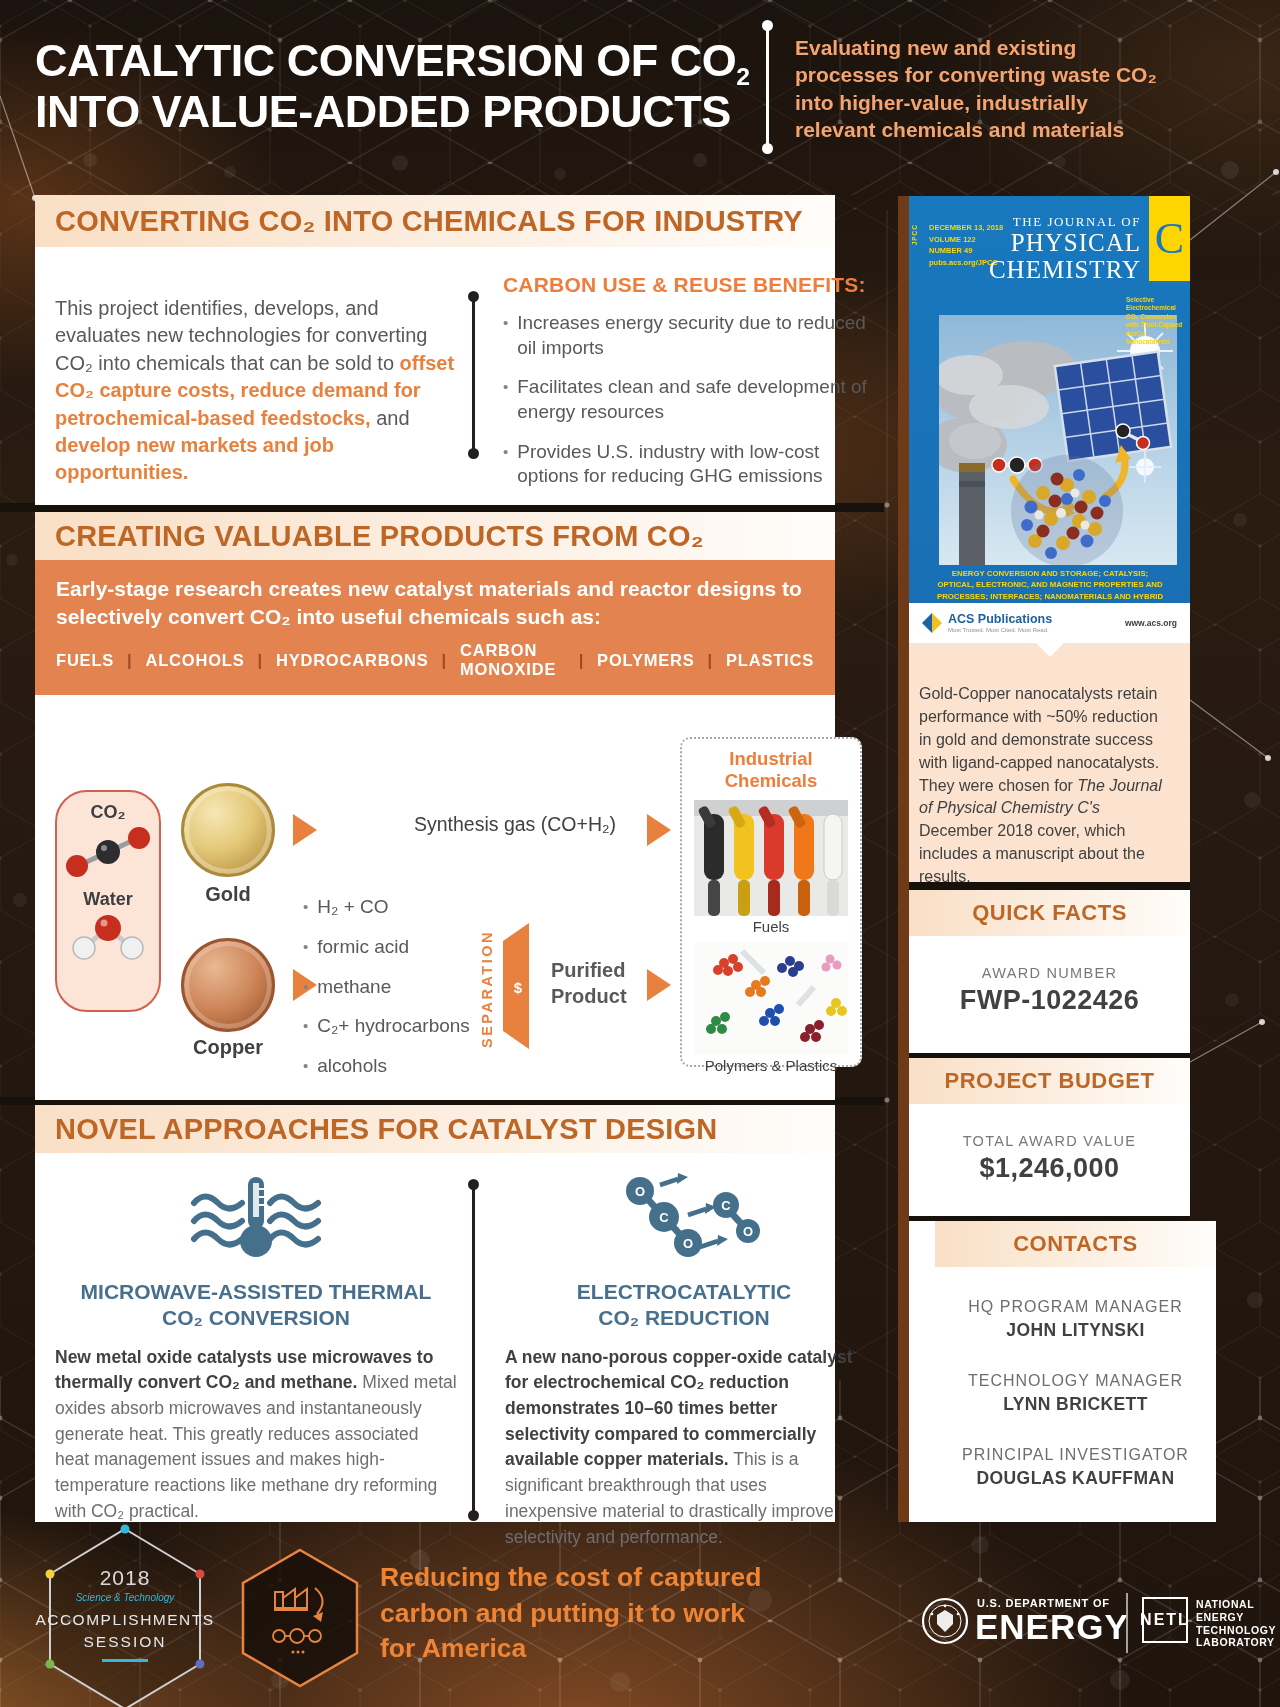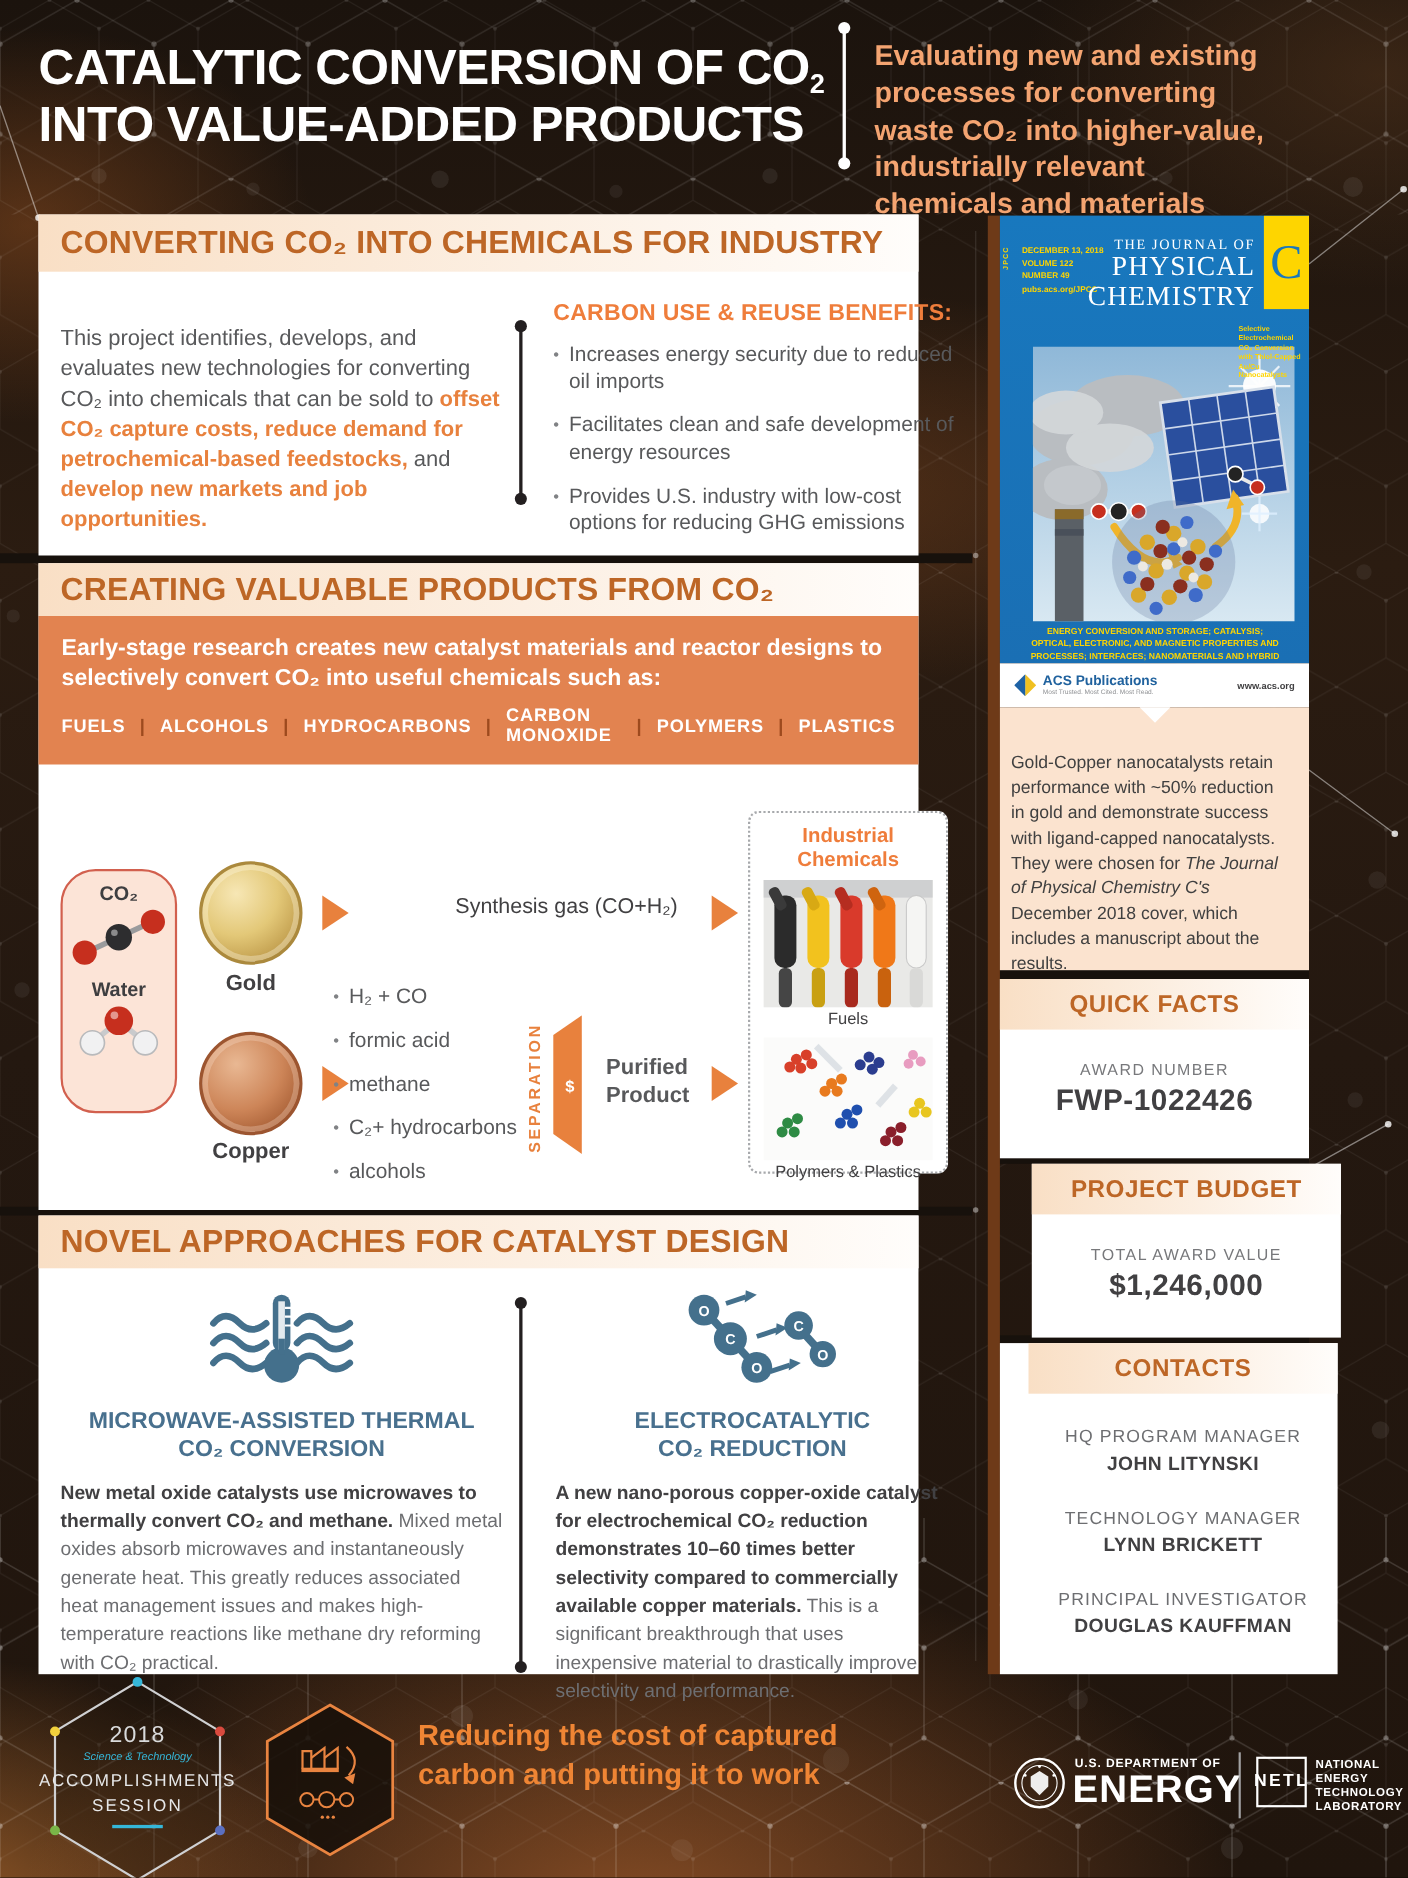--- a/index.html
+++ b/index.html
@@ -15,21 +15,21 @@
       linear-gradient(180deg,#1b130d 0%,#2b1c11 30%,#241810 56%,#20150d 100%);
   }
   .abs{position:absolute;}
   svg{display:block;}
   
   .title{left:35px;top:38px;color:#fff;font-size:45px;font-weight:700;line-height:1.02;letter-spacing:-.5px;}
   .title .subnum{font-size:.55em;vertical-align:-.35em;font-weight:700;}
   .hdr-div{left:766px;top:26px;width:3px;height:122px;background:#fff;border-radius:2px;}
   .hdr-div::before,.hdr-div::after{content:"";position:absolute;left:-4px;width:11px;height:11px;border-radius:50%;background:#fff;}
   .hdr-div::before{top:-6px;} .hdr-div::after{bottom:-6px;}
-  .subtitle{left:795px;top:34px;width:362px;color:#f4a471;font-size:26px;font-weight:700;line-height:1.3;}
+  .subtitle{left:795px;top:34px;width:362px;color:#f4a471;font-size:21px;font-weight:700;line-height:1.3;}
   
   .panel{background:#fff;position:absolute;left:35px;width:800px;}
   .p1{top:195px;height:310px;} .p2{top:512px;height:588px;} .p3{top:1105px;height:417px;}
   .panel-head{height:52px;background:linear-gradient(90deg,#f9dfc5 0%,#fcefe2 55%,#fffdfb 100%);
     display:flex;align-items:center;padding-left:20px;}
   .panel-head h2{margin:0;font-size:29px;font-weight:700;color:#bd6626;letter-spacing:.2px;}
   .p2 .panel-head,.p3 .panel-head{height:48px;}
   
   .p1-left{left:20px;top:80px;width:404px;font-size:20px;line-height:1.37;color:#58595b;}
   .p1-left .hl{color:#e8813d;font-weight:700;}
@@ -94,21 +94,21 @@
   .acs .nm{font-size:12.5px;font-weight:700;color:#20629e;line-height:1;}
   .acs .tg{font-size:6px;color:#909295;margin-top:2px;}
   .acs .url{margin-left:auto;font-size:8.5px;font-weight:700;color:#414042;}
   .note{top:643px;height:239px;background:#fbe3cf;}
   .note::before{content:"";position:absolute;left:50%;top:0;margin-left:-14px;
     border-left:14px solid transparent;border-right:14px solid transparent;border-top:14px solid #ffffff;}
   .note p{margin:0;padding:40px 17px 0 10px;font-size:16px;line-height:1.43;color:#404040;}
   .facts{background:#fff;}
   .facts-head{height:46px;background:linear-gradient(90deg,#f9dfc5 0%,#fcefe2 55%,#fffdfb 100%);
     display:flex;align-items:center;justify-content:center;font-size:22px;font-weight:700;color:#bd6626;letter-spacing:.5px;}
-  .qf{top:890px;height:163px;} .pb{top:1058px;height:158px;margin-left:29px;} .ct{top:1221px;height:301px;padding-left:26px;}
+  .qf{top:890px;height:163px;} .pb{top:1058px;height:158px;} .ct{top:1221px;height:301px;padding-left:26px;}
   .fact-label{margin-top:29px;text-align:center;font-size:14.5px;color:#77787b;letter-spacing:1.3px;}
   .fact-value{margin-top:4px;text-align:center;font-size:27px;font-weight:700;color:#414042;letter-spacing:.5px;}
   .contact{margin-top:31px;text-align:center;}
   .contact .cl{font-size:16px;color:#6d6e71;letter-spacing:1px;}
   .contact .cn{margin-top:4px;font-size:17.5px;font-weight:800;color:#414042;letter-spacing:.4px;}
   
   .badge1-text{left:8px;top:1566px;width:234px;text-align:center;color:#e6e7e8;}
   .b1-year{font-size:21px;color:#d9dadb;letter-spacing:1px;}
   .b1-sub{font-size:10px;font-style:italic;color:#35b7d9;margin-top:2px;}
   .b1-l1{font-size:15.5px;letter-spacing:1.5px;margin-top:8px;}
@@ -661,20 +661,21 @@
         <line x1="67" y1="90" x2="72" y2="90"></line>
     </g>
     <circle cx="56" cy="106" r="1.5" fill="#e98440"></circle>
       <circle cx="61" cy="106" r="1.5" fill="#e98440"></circle>
       <circle cx="66" cy="106" r="1.5" fill="#e98440"></circle>
   </svg>
 
   <div class="abs tagline">
     <div>Reducing the cost of captured</div>
     <div>carbon and putting it to work</div>
+    <div>for America</div>
   </div>
 
   <svg class="abs" style="left:920px;top:1596px;" width="50" height="50">
     <circle cx="25" cy="25" r="22" fill="none" stroke="#ffffff" stroke-width="2.2"></circle>
     <circle cx="25" cy="25" r="16" fill="none" stroke="#ffffff" stroke-width="1"></circle>
     <path d="M25 14 l8 5 v9 l-8 8 l-8 -8 v-9 Z" fill="#ffffff" opacity=".92"></path>
     <circle cx="25" cy="10" r="1.3" fill="#fff"></circle>
       <circle cx="12" cy="18" r="1.3" fill="#fff"></circle>
       <circle cx="38" cy="18" r="1.3" fill="#fff"></circle>
   </svg>

